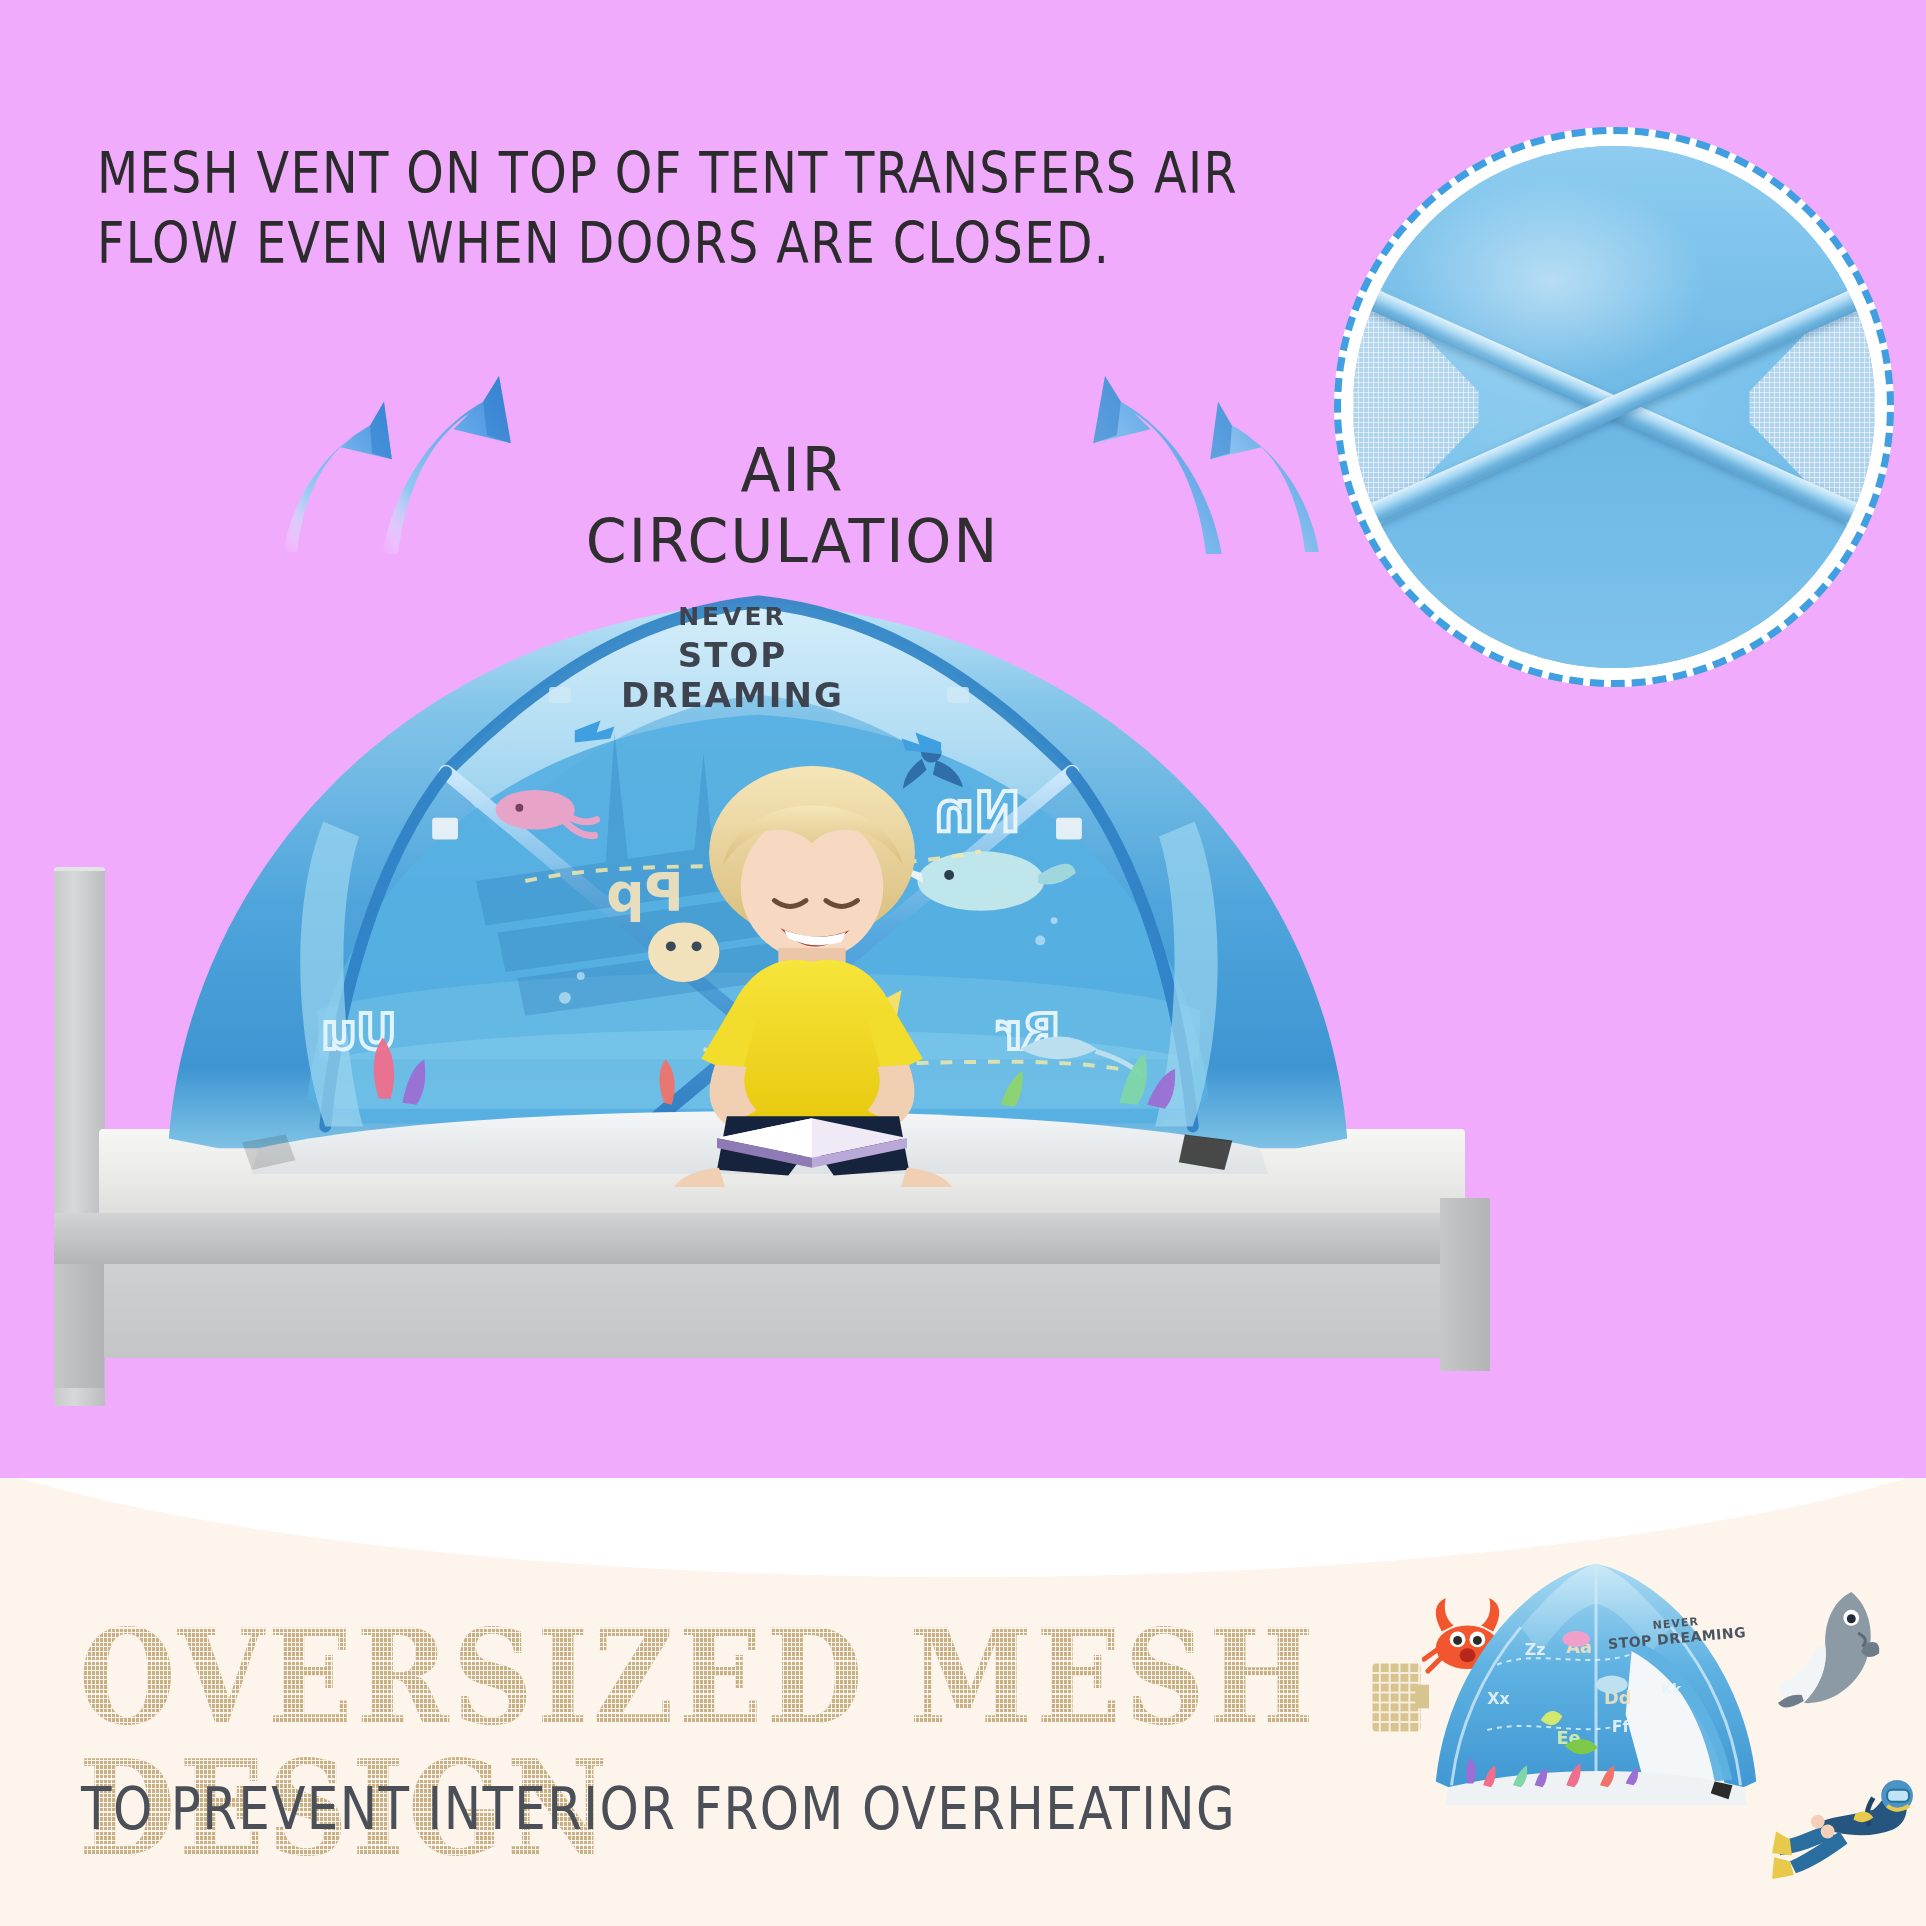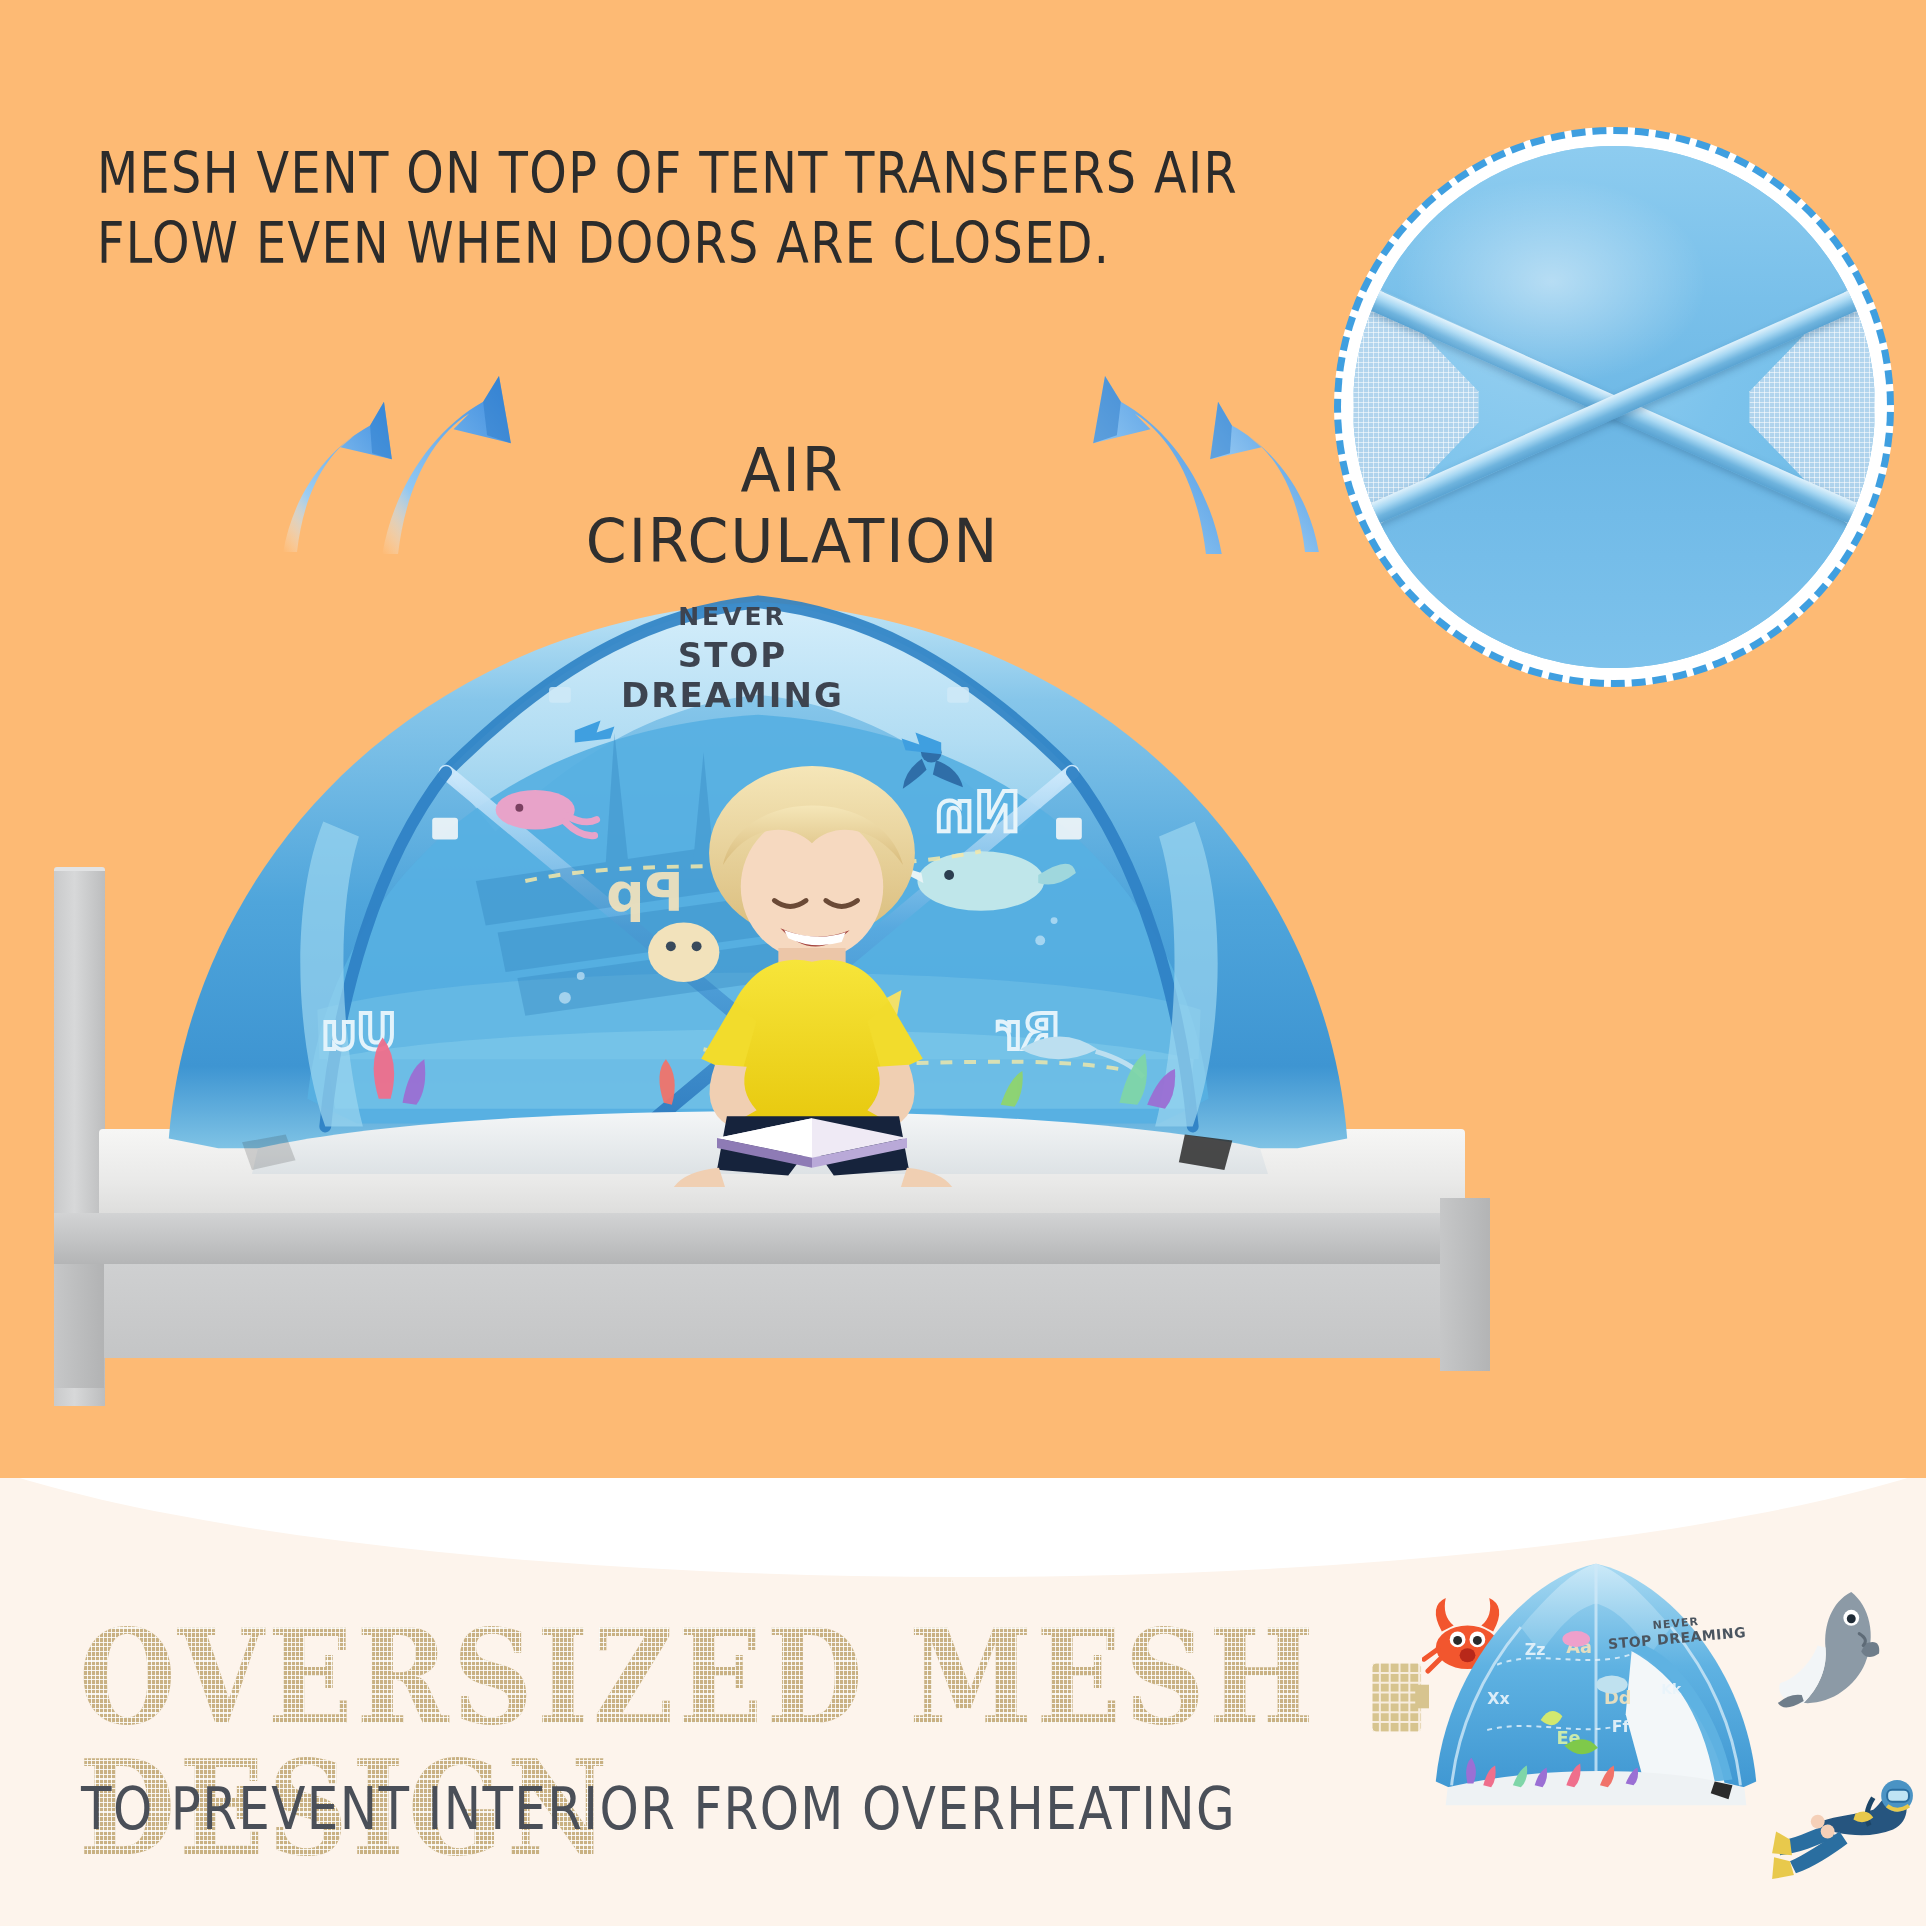--- a/index.html
+++ b/index.html
@@ -3,21 +3,21 @@
 <meta charset="utf-8">
 <style>
   * { margin:0; padding:0; box-sizing:border-box; }
   html,body { width:1927px; height:1927px; }
   body {
     font-family:"Liberation Sans", sans-serif;
     background:#ffffff;
     overflow:hidden;
     position:relative;
   }
-  #stage { position:absolute; inset:0; width:1927px; height:1927px; background:#fdba74; }
+  #stage { position:absolute; inset:0; width:1927px; height:1927px; background:#f0abfc; }
 
   
   .headline {
     position:absolute; left:97px; top:139px; width:1168px;
     font-size:57px; line-height:1.22; letter-spacing:1.5px;
     color:#2b2b2b; font-weight:400;
     font-family:"DejaVu Sans Condensed","Liberation Sans", sans-serif;
     transform:scaleX(0.93); transform-origin:left top;
   }
   .headline span { display:block; white-space:nowrap; }

